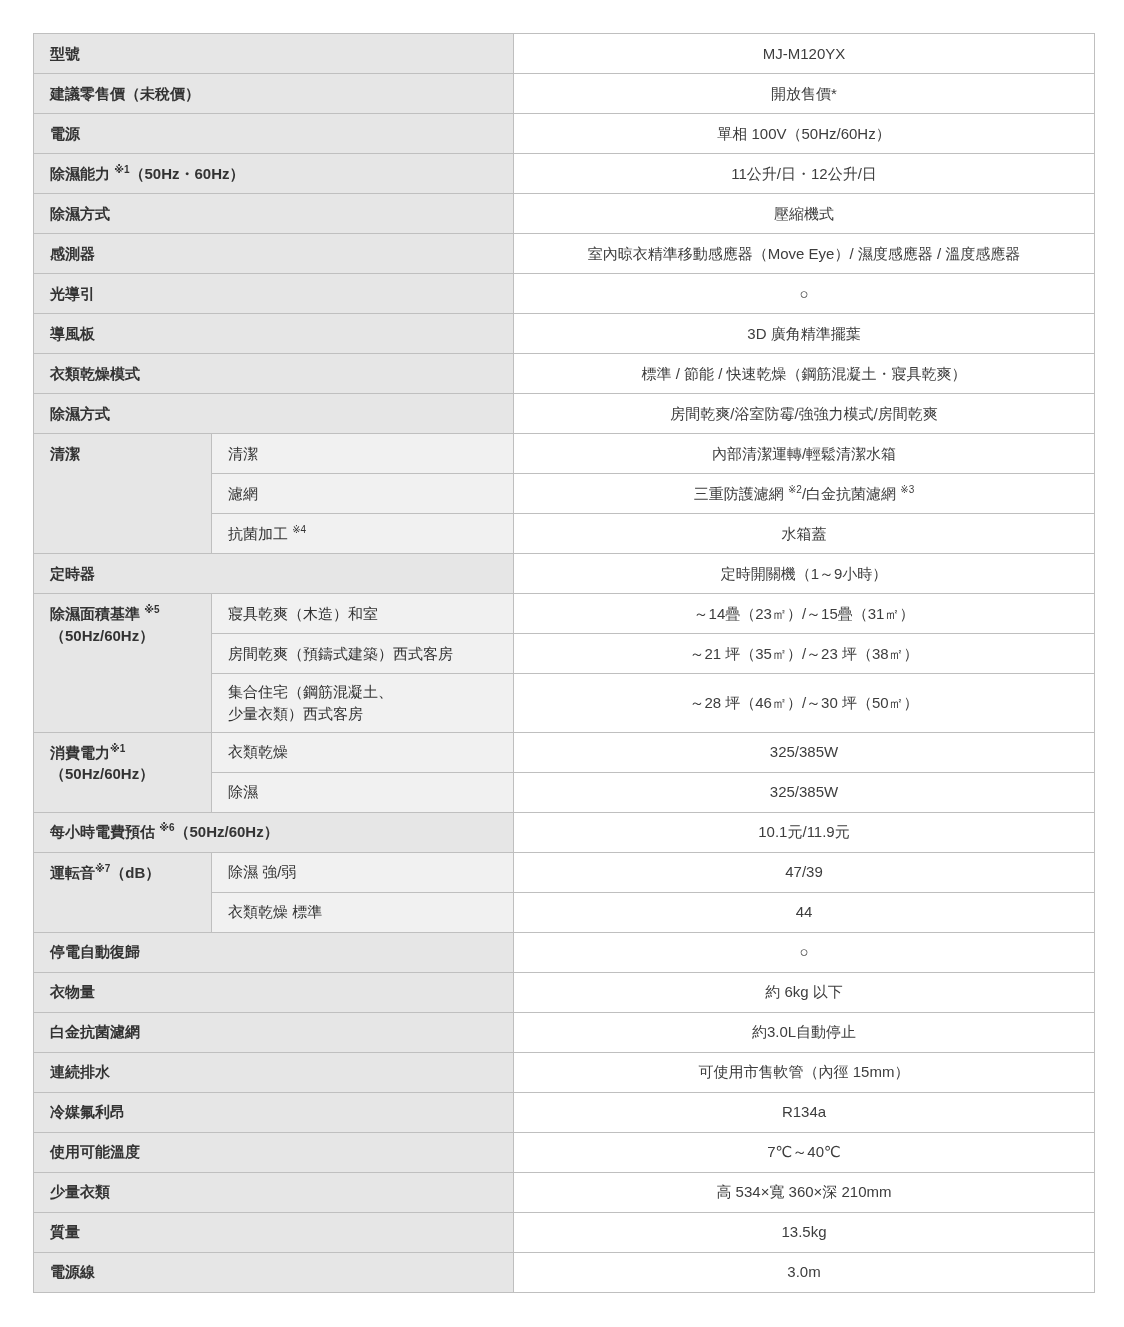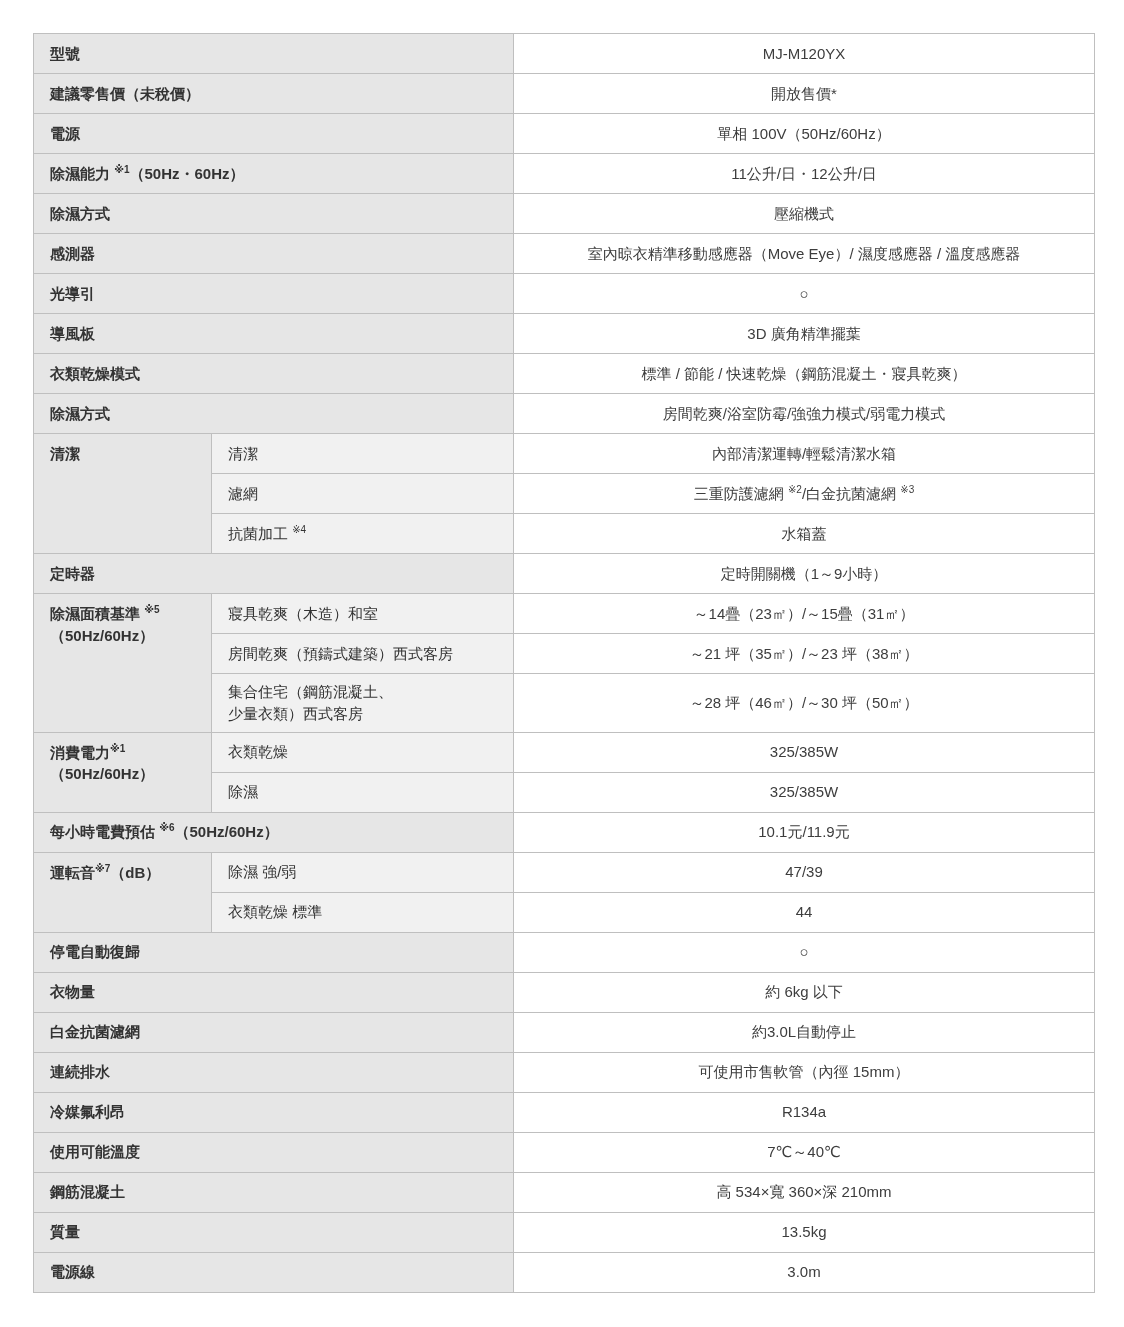--- a/index.html
+++ b/index.html
@@ -110,21 +110,21 @@
         <tr>
           <td class="cell row-label" colspan="2">導風板</td>
           <td class="cell value">3D 廣角精準擺葉</td>
         </tr>
         <tr>
           <td class="cell row-label" colspan="2">衣類乾燥模式</td>
           <td class="cell value">標準 / 節能 / 快速乾燥（鋼筋混凝土・寢具乾爽）</td>
         </tr>
         <tr>
           <td class="cell row-label" colspan="2">除濕方式</td>
-          <td class="cell value">房間乾爽/浴室防霉/強強力模式/弱電力模式</td>
+          <td class="cell value">房間乾爽/浴室防霉/強強力模式/房間乾爽</td>
         </tr>
         <tr>
           <td class="cell group-label" rowspan="3">清潔</td>
           <td class="cell sub-label">清潔</td>
           <td class="cell value">內部清潔運轉/輕鬆清潔水箱</td>
         </tr>
         <tr>
           <td class="cell sub-label">濾網</td>
           <td class="cell value">三重防護濾網 <sup>※2</sup>/白金抗菌濾網 <sup>※3</sup></td>
         </tr>
@@ -192,21 +192,21 @@
         </tr>
         <tr>
           <td class="cell row-label" colspan="2">冷媒氟利昂</td>
           <td class="cell value">R134a</td>
         </tr>
         <tr>
           <td class="cell row-label" colspan="2">使用可能溫度</td>
           <td class="cell value">7℃～40℃</td>
         </tr>
         <tr>
-          <td class="cell row-label" colspan="2">鋼筋混凝土</td>
+          <td class="cell row-label" colspan="2">少量衣類</td>
           <td class="cell value">高 534×寬 360×深 210mm</td>
         </tr>
         <tr>
           <td class="cell row-label" colspan="2">質量</td>
           <td class="cell value">13.5kg</td>
         </tr>
         <tr>
           <td class="cell row-label" colspan="2">電源線</td>
           <td class="cell value">3.0m</td>
         </tr>

